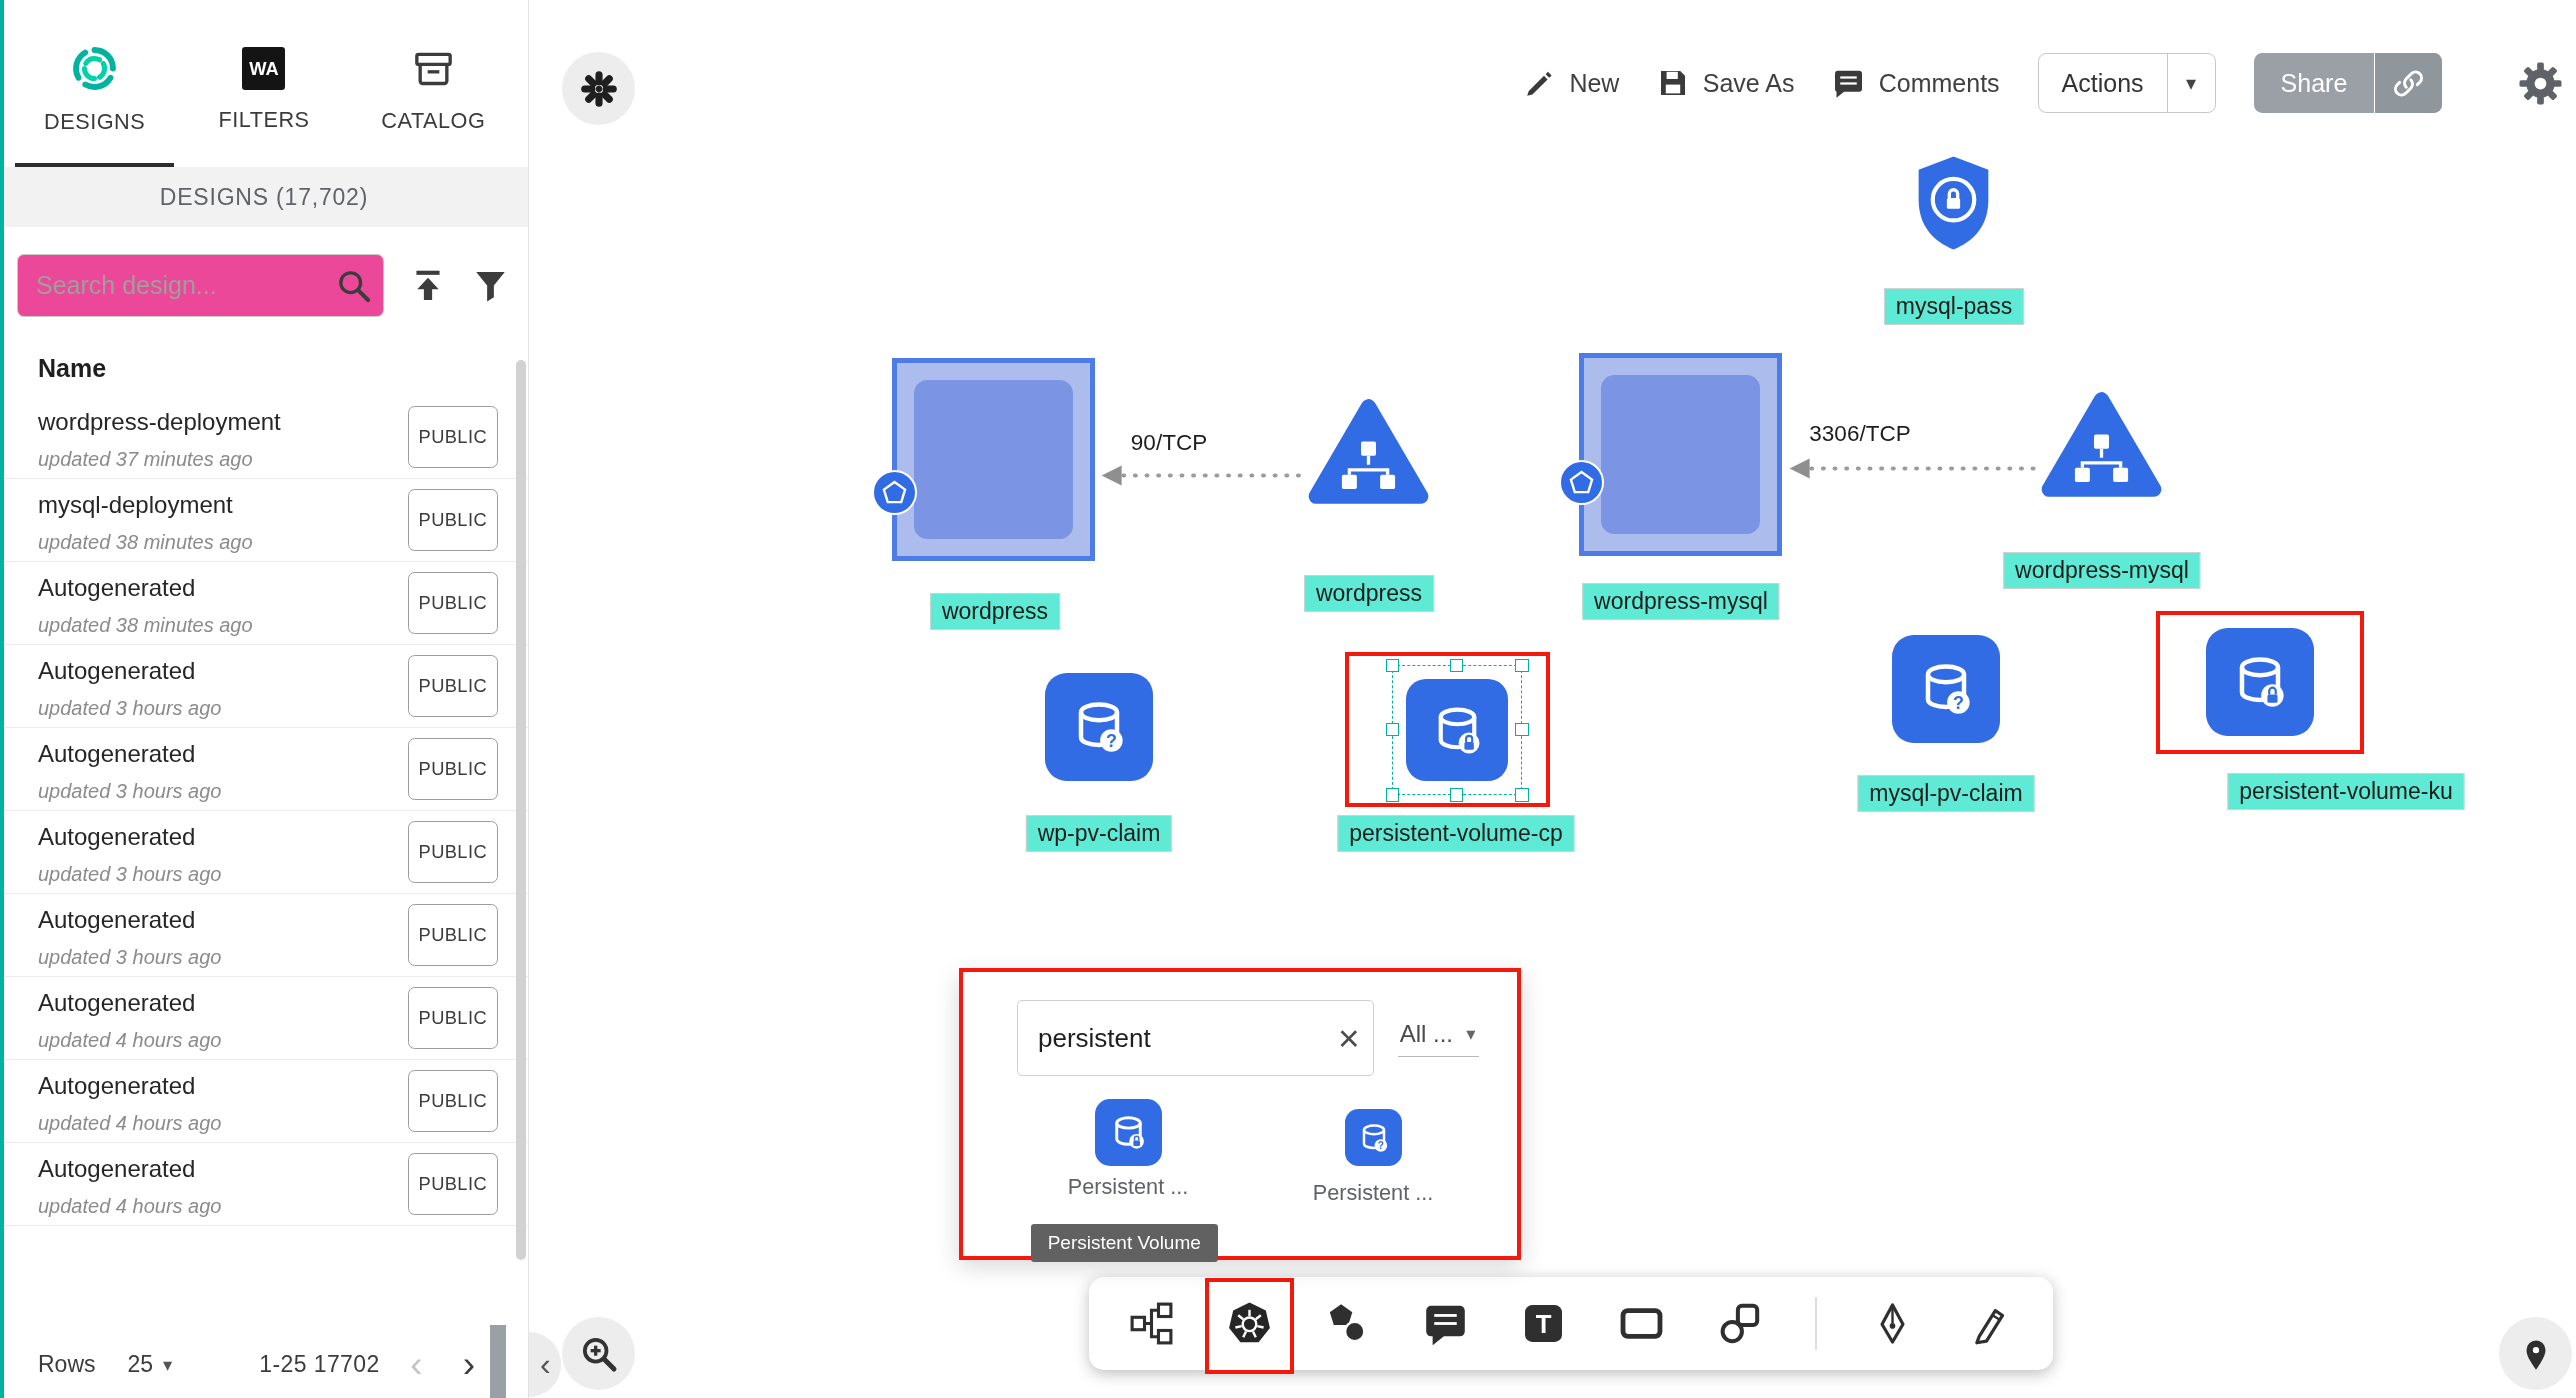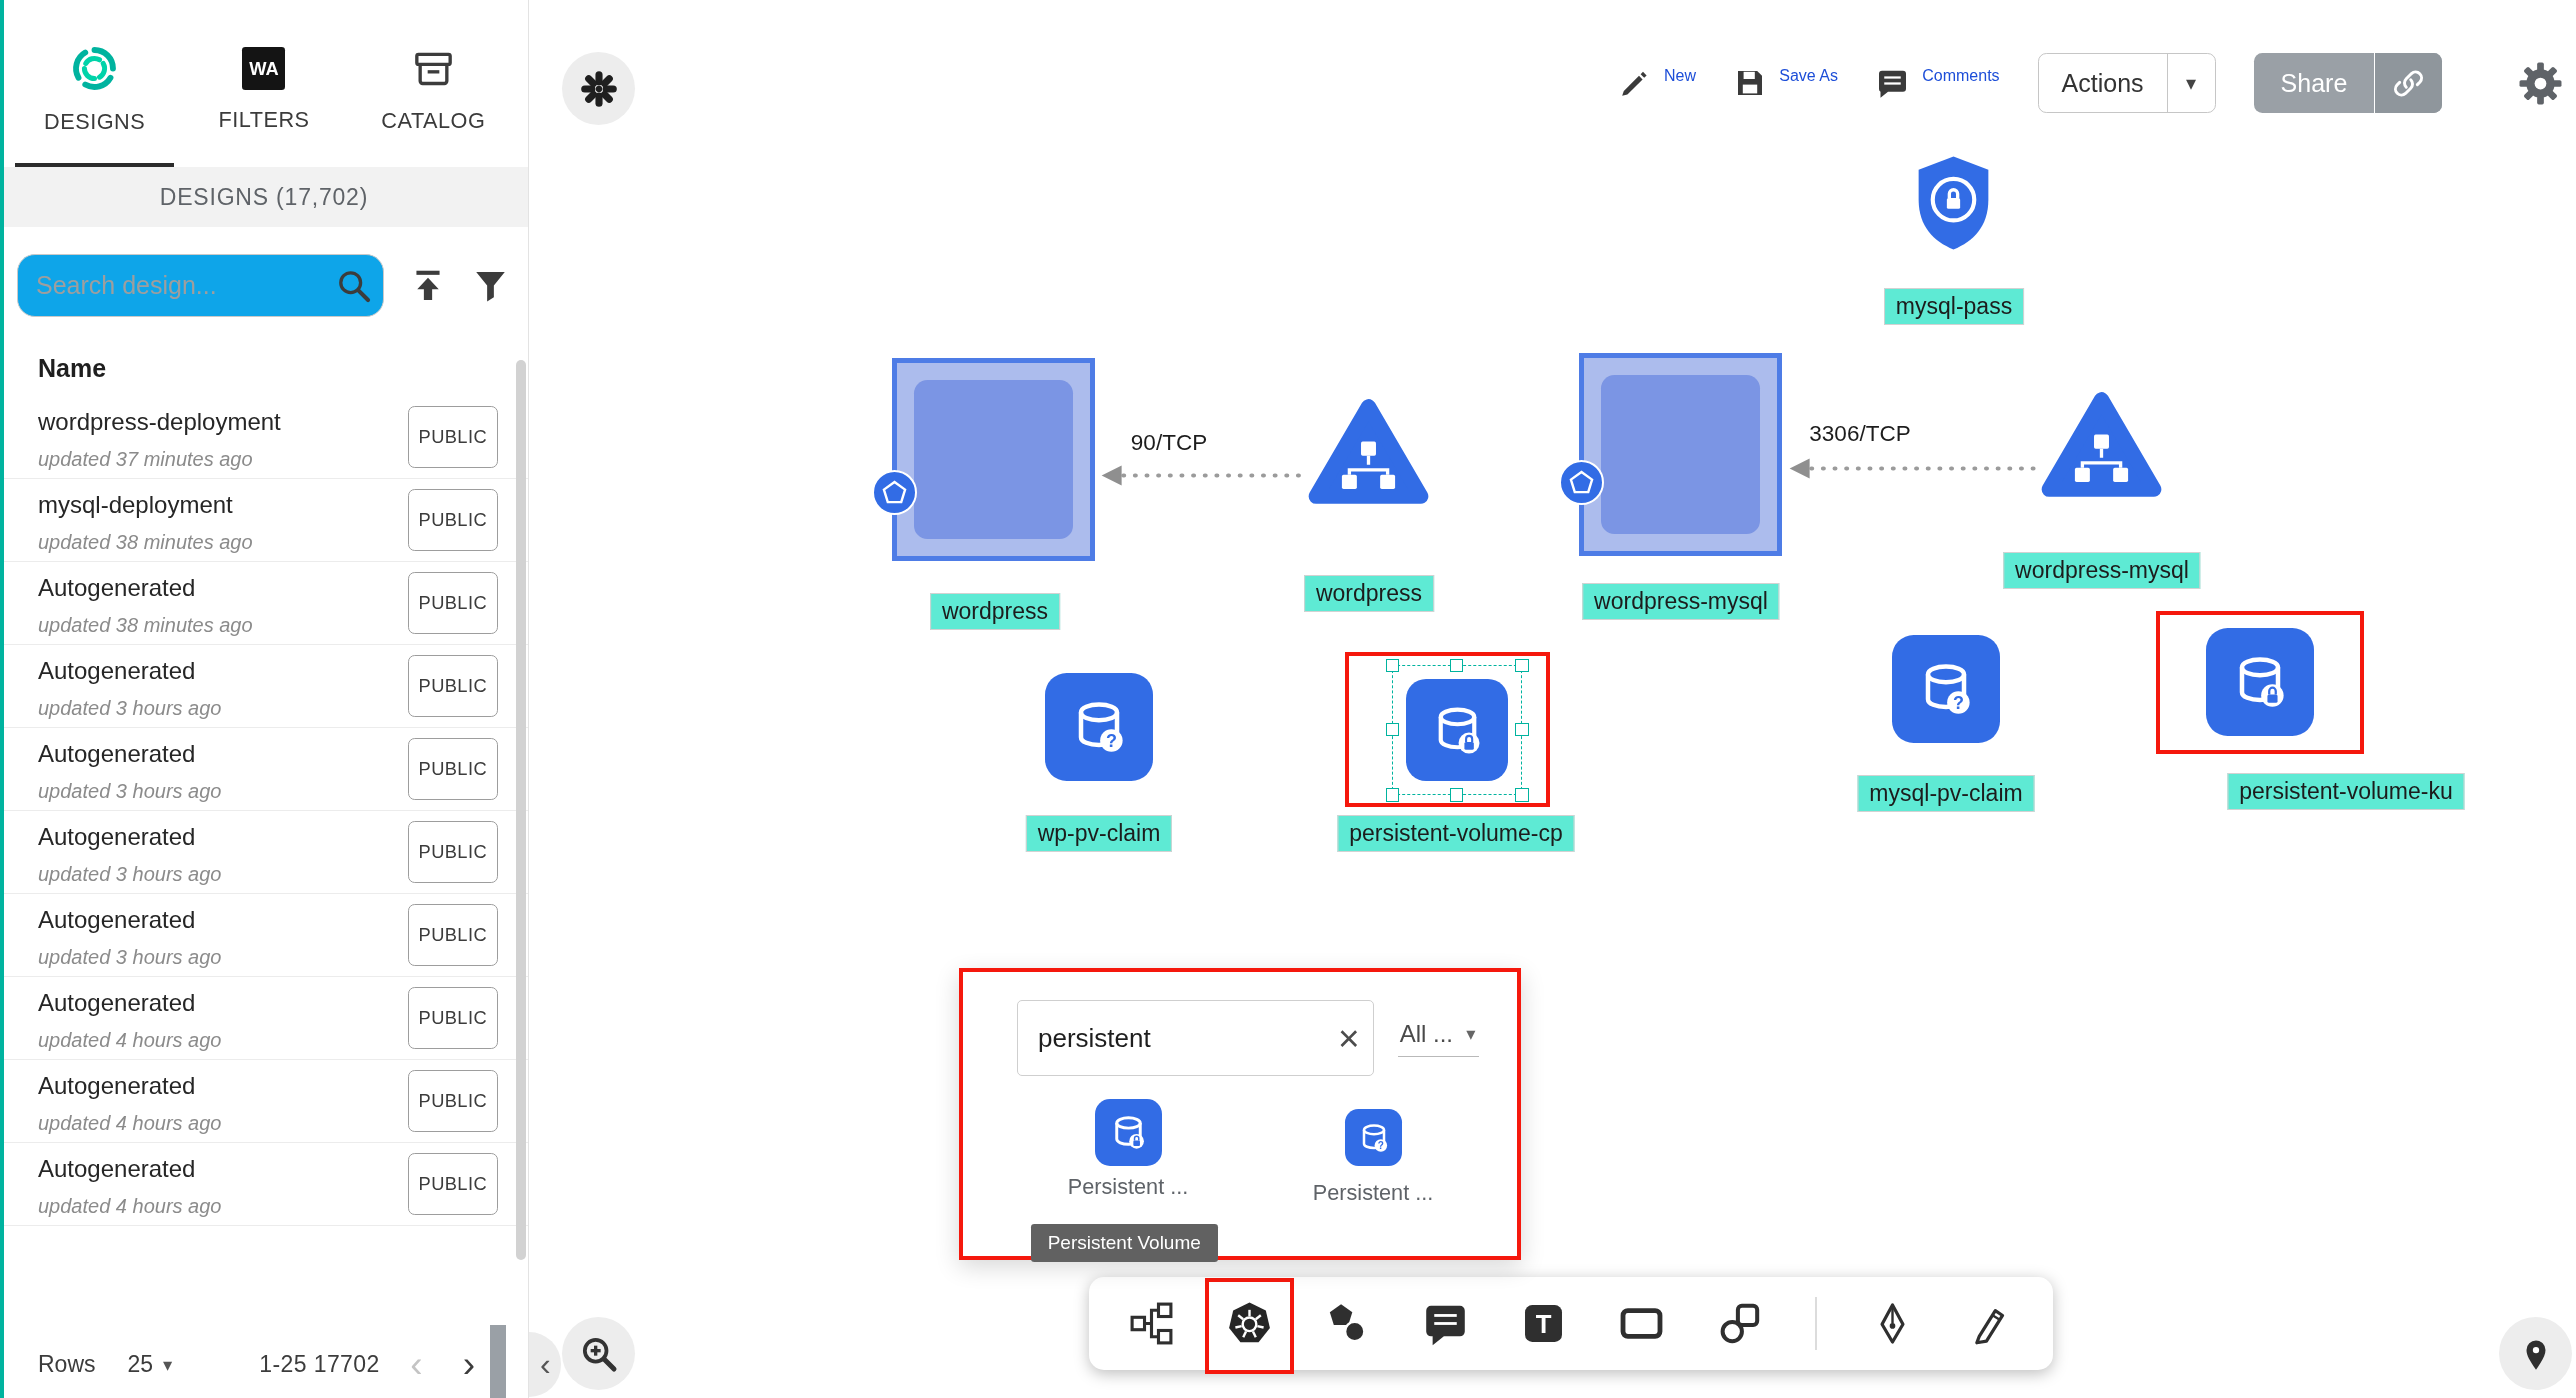--- a/index.html
+++ b/index.html
@@ -9,21 +9,21 @@
 
 .sidebar{position:absolute;left:0;top:0;width:529px;height:100%;background:#fff;border-right:1.7px solid #e3e3e3;z-index:10}
 .brand-edge{position:absolute;left:0;top:0;width:4.2px;height:100%;background:#00B39F;z-index:12}
 .tabs{display:flex;height:167px;padding:13.3px 10px 0}
 .tab{flex:1;display:flex;flex-direction:column;align-items:center;justify-content:center;gap:16.7px;position:relative;cursor:pointer}
 .tab-label{font-size:21.7px;color:#3b3b3b;letter-spacing:0.5px}
 .tab.active::after{content:"";position:absolute;left:5px;right:5px;bottom:0;height:4.2px;background:#2c2c2c}
 .wa-box{width:43px;height:43px;background:#141414;color:#fff;display:flex;align-items:center;justify-content:center;font-weight:bold;font-size:18.3px;border-radius:3.3px}
 .section-header{height:60px;background:#f2f2f2;display:flex;align-items:center;justify-content:center;font-size:23px;color:#5f6368;letter-spacing:0.8px}
 .search-row{display:flex;align-items:center;gap:25px;padding:27px 16.7px 21.7px 16.7px}
-.search-box{position:relative;width:367px;height:63px;border:1.7px solid #c9c9c9;border-radius:18px;background:#0ea5e9}
+.search-box{position:relative;width:367px;height:63px;border:1.7px solid #c9c9c9;border-radius:7px;background:#ec4899}
 .search-box input{width:100%;height:100%;border:none;outline:none;font-size:25px;color:#333;padding:0 58px 0 18.3px;font-family:inherit;background:transparent}
 .search-box input::placeholder{color:#9e9e9e}
 .search-mag{position:absolute;right:10px;top:11.7px}
 .icon-btn{cursor:pointer;display:flex;align-items:center;justify-content:center}
 .name-header{font-size:25px;font-weight:bold;color:#1f1f1f;padding:15px 0 13.3px 38px}
 .design-row{position:relative;height:83px;border-bottom:1.7px solid #ececec;padding:12.5px 0 0 38px;cursor:pointer}
 .design-name{font-size:24px;color:#262626}
 .design-updated{font-size:20px;font-style:italic;color:#8b8b8b;margin-top:12px}
 .badge{position:absolute;right:30px;top:50%;transform:translateY(-50%);border:1.7px solid #9d9d9d;border-radius:6.7px;padding:19px 10px;font-size:18.3px;color:#3c3c3c;letter-spacing:0.4px;background:#fff}
 .pagination{position:absolute;left:0;right:0;bottom:0;height:67px;display:flex;align-items:center;padding:0 53px 0 38px;font-size:23px;color:#3c3c3c;background:#fff}
@@ -31,21 +31,21 @@
 .rows-caret{font-size:18.3px;color:#555}
 .range{margin-left:87px;letter-spacing:0.4px}
 .pg-prev{margin-left:auto;font-size:37px;color:#c4c4c4;cursor:pointer;line-height:1}
 .pg-next{margin-left:40px;font-size:37px;color:#3c3c3c;cursor:pointer;line-height:1}
 .vscroll{position:absolute;right:1.7px;top:360px;width:10px;height:900px;background:#d2d2d2;border-radius:5px}
 .vscroll2{position:absolute;right:21.7px;bottom:0;width:16.7px;height:73px;background:#9aa0a6}
 
 .canvas{position:absolute;left:531px;top:0;right:0;bottom:0;background:#fff}
 .fab{position:absolute;width:73px;height:73px;border-radius:50%;background:#ededed;display:flex;align-items:center;justify-content:center;cursor:pointer}
 .topbar{position:absolute;top:53px;right:11.7px;display:flex;align-items:center;gap:38px;z-index:15}
-.tb-item{display:flex;align-items:flex-start;gap:13.3px;font-size:16px;color:#1d4ed8;cursor:pointer}
+.tb-item{display:flex;align-items:center;gap:13.3px;font-size:25px;color:#404040;cursor:pointer}
 .btn-split{display:flex;height:60px;border-radius:8.3px;overflow:hidden;cursor:pointer}
 .btn-actions{border:1.7px solid #c6c6c6;color:#333;background:#fff}
 .btn-actions .main{display:flex;align-items:center;padding:0 23px;font-size:25px}
 .btn-actions .caret{display:flex;align-items:center;justify-content:center;width:48px;border-left:1.7px solid #c6c6c6;font-size:20px;color:#444}
 .btn-share{background:#9aa0a6;color:#fff}
 .btn-share .main{display:flex;align-items:center;padding:0 27px;font-size:25px}
 .btn-share .link{display:flex;align-items:center;justify-content:center;width:68px;background:#8f969c;border-left:1.7px solid #fff}
 .gear-btn{margin-left:37px;cursor:pointer;display:flex}
 
 .chip{position:absolute;transform:translateX(-50%);background:#5eead4;border:0.8px solid #d2d2d2;color:#1c1c1c;font-size:23px;padding:4.2px 10.8px;white-space:nowrap;z-index:6}

